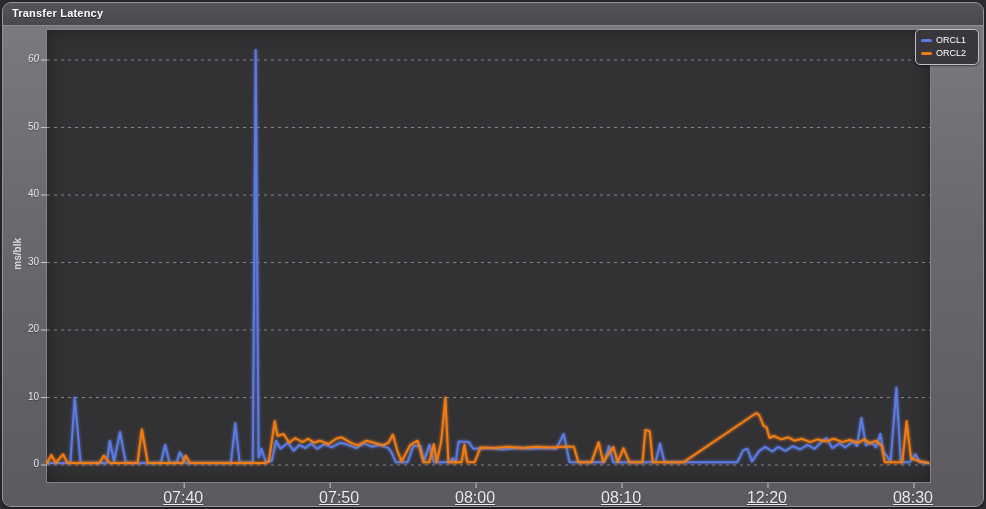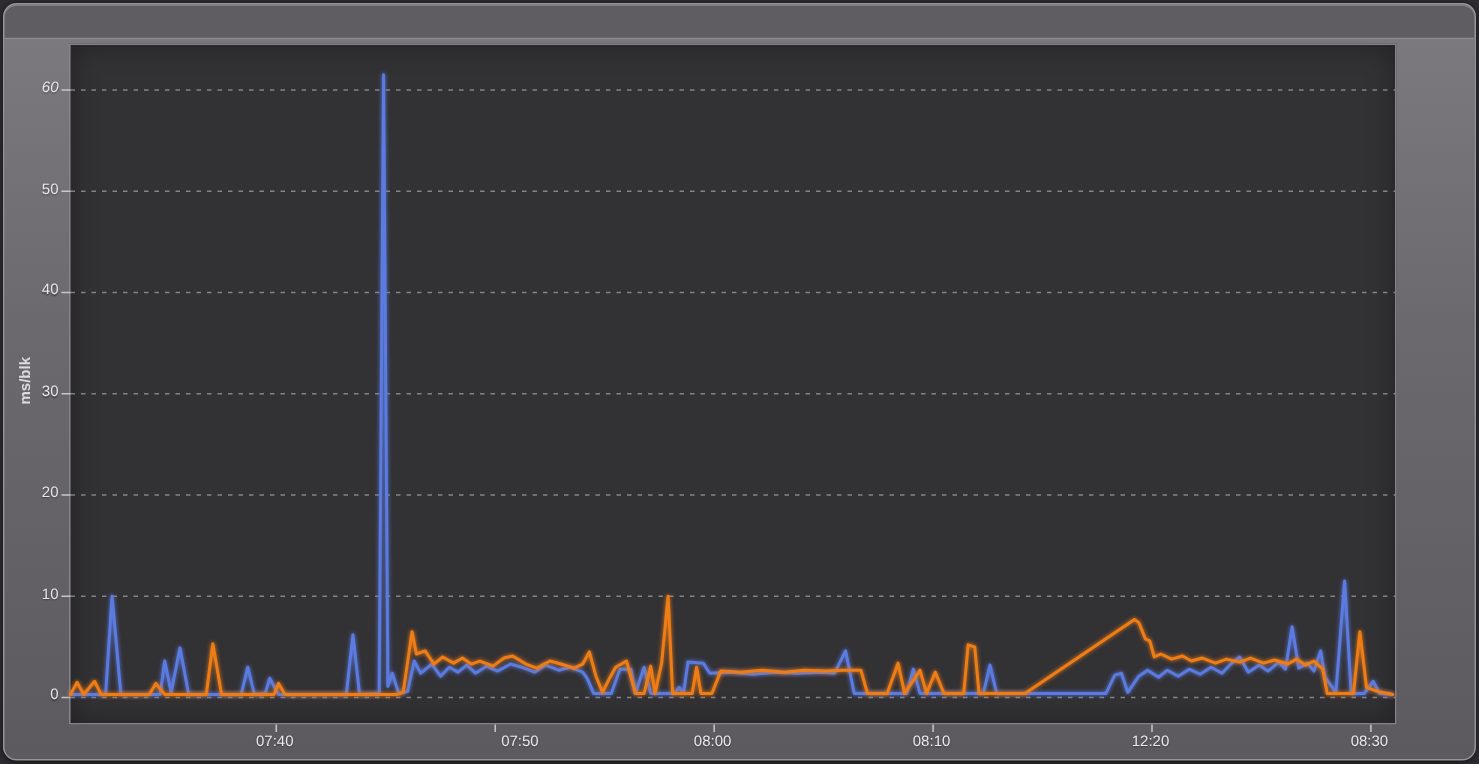--- a/index.html
+++ b/index.html
@@ -14,35 +14,38 @@
     color:#ffffff;text-shadow:0 1px 1px rgba(0,0,0,.6);letter-spacing:.2px;}
   .chart-region{position:absolute;left:0;top:22px;right:0;bottom:0;
     border-top:1px solid #8e8c91;
     background:linear-gradient(180deg,#7b797e 0%,#6b696e 40%,#5c5a5f 100%);
     border-radius:0 0 8px 8px;}
   .plot-area{position:absolute;left:43px;top:3px;width:883px;height:452px;
     background:#323134;border:1px solid #85838a;box-shadow:inset 0 0 18px rgba(0,0,0,.35);}
   .plot-area svg{position:absolute;left:0;top:0;overflow:visible;}
   .y-tick-label{position:absolute;width:30px;text-align:right;font-size:10px;
     color:#e8e8ea;text-shadow:0 1px 1px rgba(0,0,0,.4);}
-  .x-tick-label{position:absolute;width:60px;text-align:center;font-size:10px;
-    color:#eceaee;text-shadow:0 1px 1px rgba(0,0,0,.4);}
+  .x-tick-label{position:absolute;width:60px;text-align:center;font-size:16px;
+    color:#eceaee;text-shadow:0 1px 1px rgba(0,0,0,.4);text-decoration:underline;}
   .y-axis-title{position:absolute;left:9px;top:212px;writing-mode:vertical-rl;
     transform:rotate(180deg);font-size:10px;font-weight:bold;color:#dcdade;}
   .legend{position:absolute;right:4px;top:3px;width:52px;
     background:#39373c;border:1px solid #c2c0c6;border-radius:5px;
     padding:4px 5px;box-shadow:0 1px 2px rgba(0,0,0,.5);}
   .legend-item{display:flex;align-items:center;gap:4px;height:13px;}
   .legend-swatch{display:inline-block;width:11px;height:3px;border-radius:2px;flex:0 0 auto;}
   .legend-label{font-size:9px;color:#ffffff;line-height:13px;}
 </style>
 </head>
 <body>
 
 <div class="panel">
+  <div class="title-bar">
+    <span class="chart-title">Transfer Latency</span>
+  </div>
   <div class="chart-region">
     <div class="plot-area">
       <svg id="plot-svg" width="883" height="452">
           <line x1="0" y1="435" x2="883" y2="435" stroke="#d8d8dc" stroke-opacity="0.5" stroke-width="1" stroke-dasharray="3,4"></line>
           <line x1="-6" y1="435" x2="0" y2="435" stroke="#c9c7cc" stroke-width="1"></line>
           <line x1="0" y1="367.5" x2="883" y2="367.5" stroke="#d8d8dc" stroke-opacity="0.5" stroke-width="1" stroke-dasharray="3,4"></line>
           <line x1="-6" y1="367.5" x2="0" y2="367.5" stroke="#c9c7cc" stroke-width="1"></line>
           <line x1="0" y1="300" x2="883" y2="300" stroke="#d8d8dc" stroke-opacity="0.5" stroke-width="1" stroke-dasharray="3,4"></line>
           <line x1="-6" y1="300" x2="0" y2="300" stroke="#c9c7cc" stroke-width="1"></line>
           <line x1="0" y1="232.5" x2="883" y2="232.5" stroke="#d8d8dc" stroke-opacity="0.5" stroke-width="1" stroke-dasharray="3,4"></line>
@@ -72,14 +75,24 @@
         <div class="y-tick-label" style="left: 6px; top: 162px;">40</div>
         <div class="y-tick-label" style="left: 6px; top: 94.5px;">50</div>
         <div class="y-tick-label" style="left: 6px; top: 27px; font-style: italic;">60</div>
         <div class="x-tick-label" style="left: 150.193px; top: 463px;">07:40</div>
         <div class="x-tick-label" style="left: 296.144px; top: 463px; text-align: right;">07:50</div>
         <div class="x-tick-label" style="left: 442.094px; top: 463px;">08:00</div>
         <div class="x-tick-label" style="left: 588.045px; top: 463px;">08:10</div>
         <div class="x-tick-label" style="left: 733.995px; top: 463px;">12:20</div>
         <div class="x-tick-label" style="left: 879.945px; top: 463px; text-align: center;">08:30</div>
       </div>
+    <div class="legend">
+      <div class="legend-item">
+        <span class="legend-swatch" style="background: rgb(91, 123, 224);"></span>
+        <span class="legend-label">ORCL1</span>
+      </div>
+      <div class="legend-item">
+        <span class="legend-swatch" style="background: rgb(239, 125, 22);"></span>
+        <span class="legend-label">ORCL2</span>
+      </div>
+    </div>
   </div>
 </div>
 
 </body></html>

